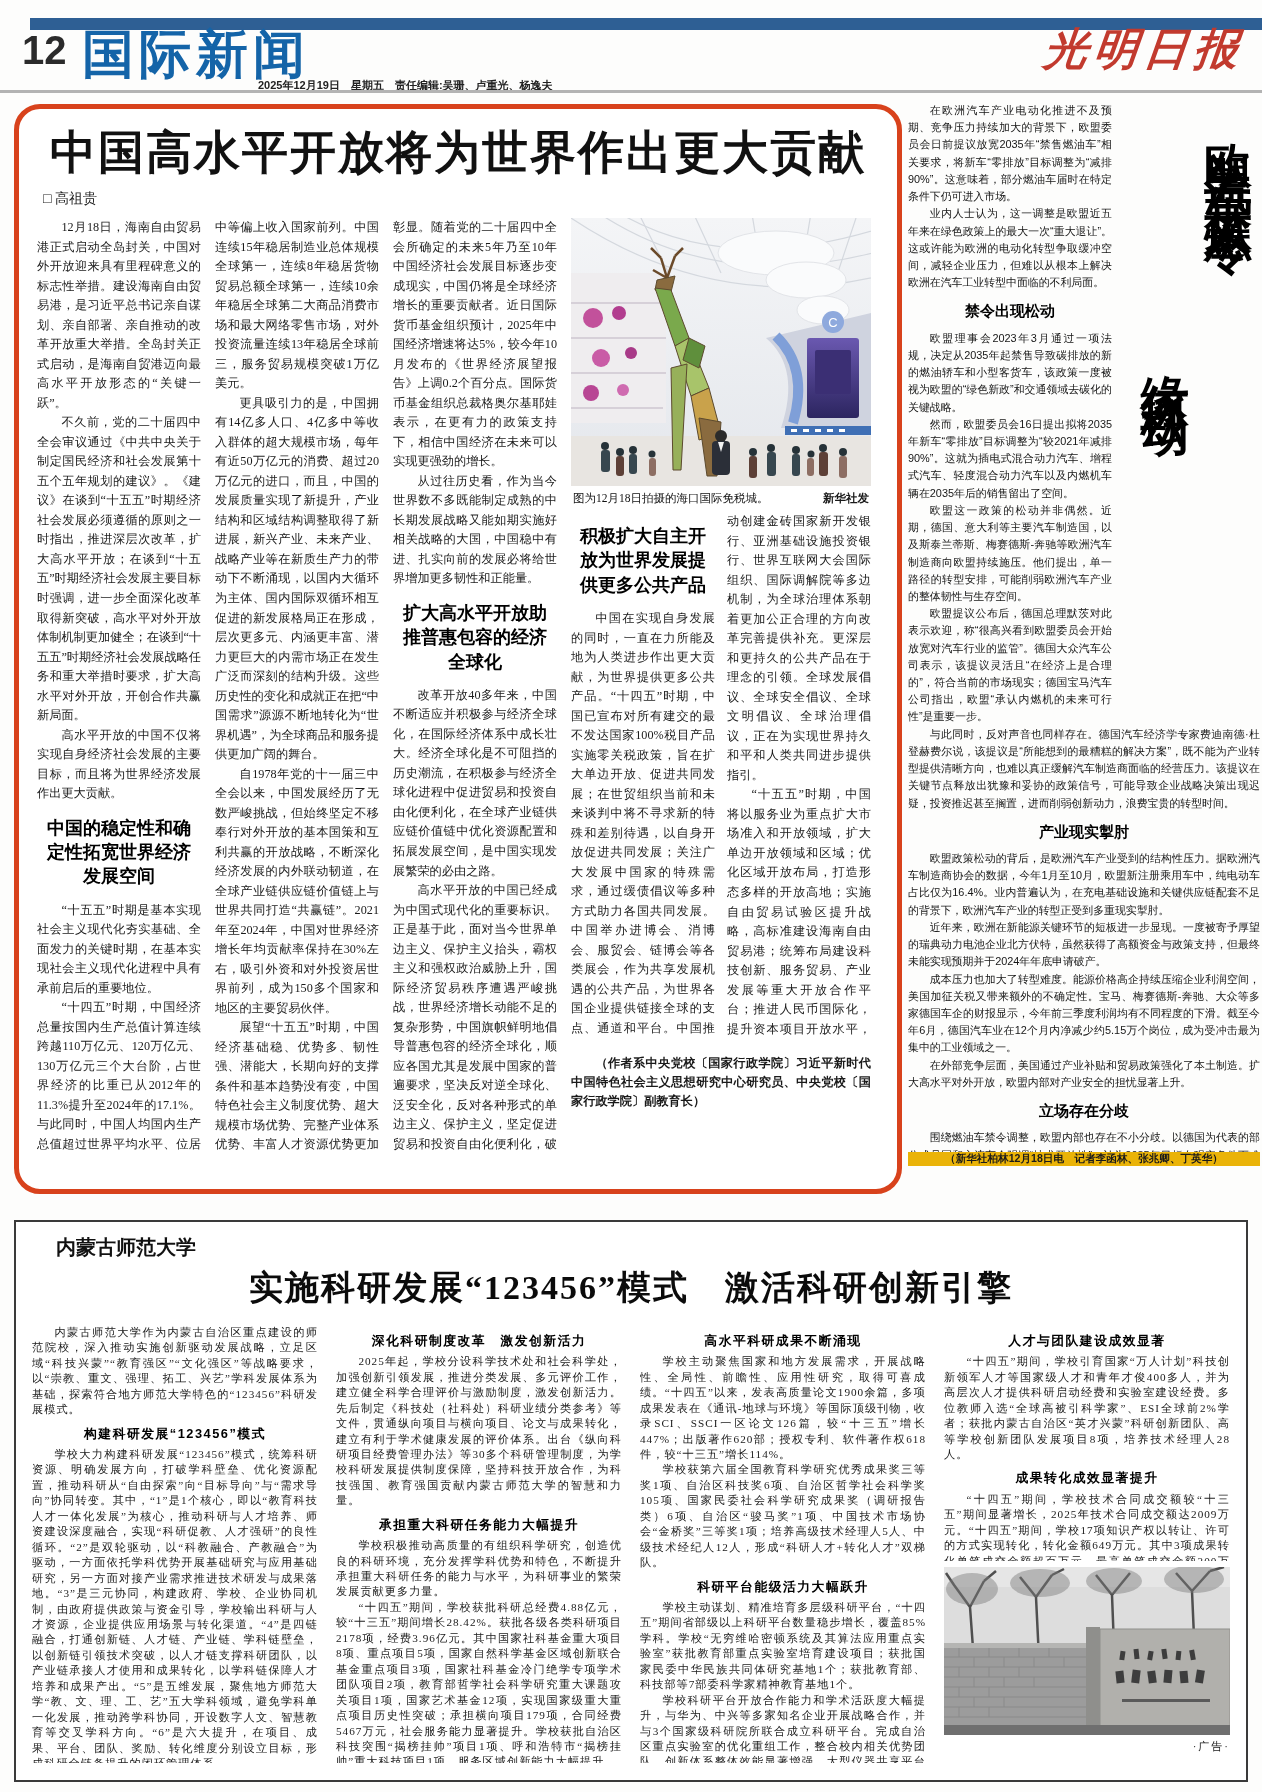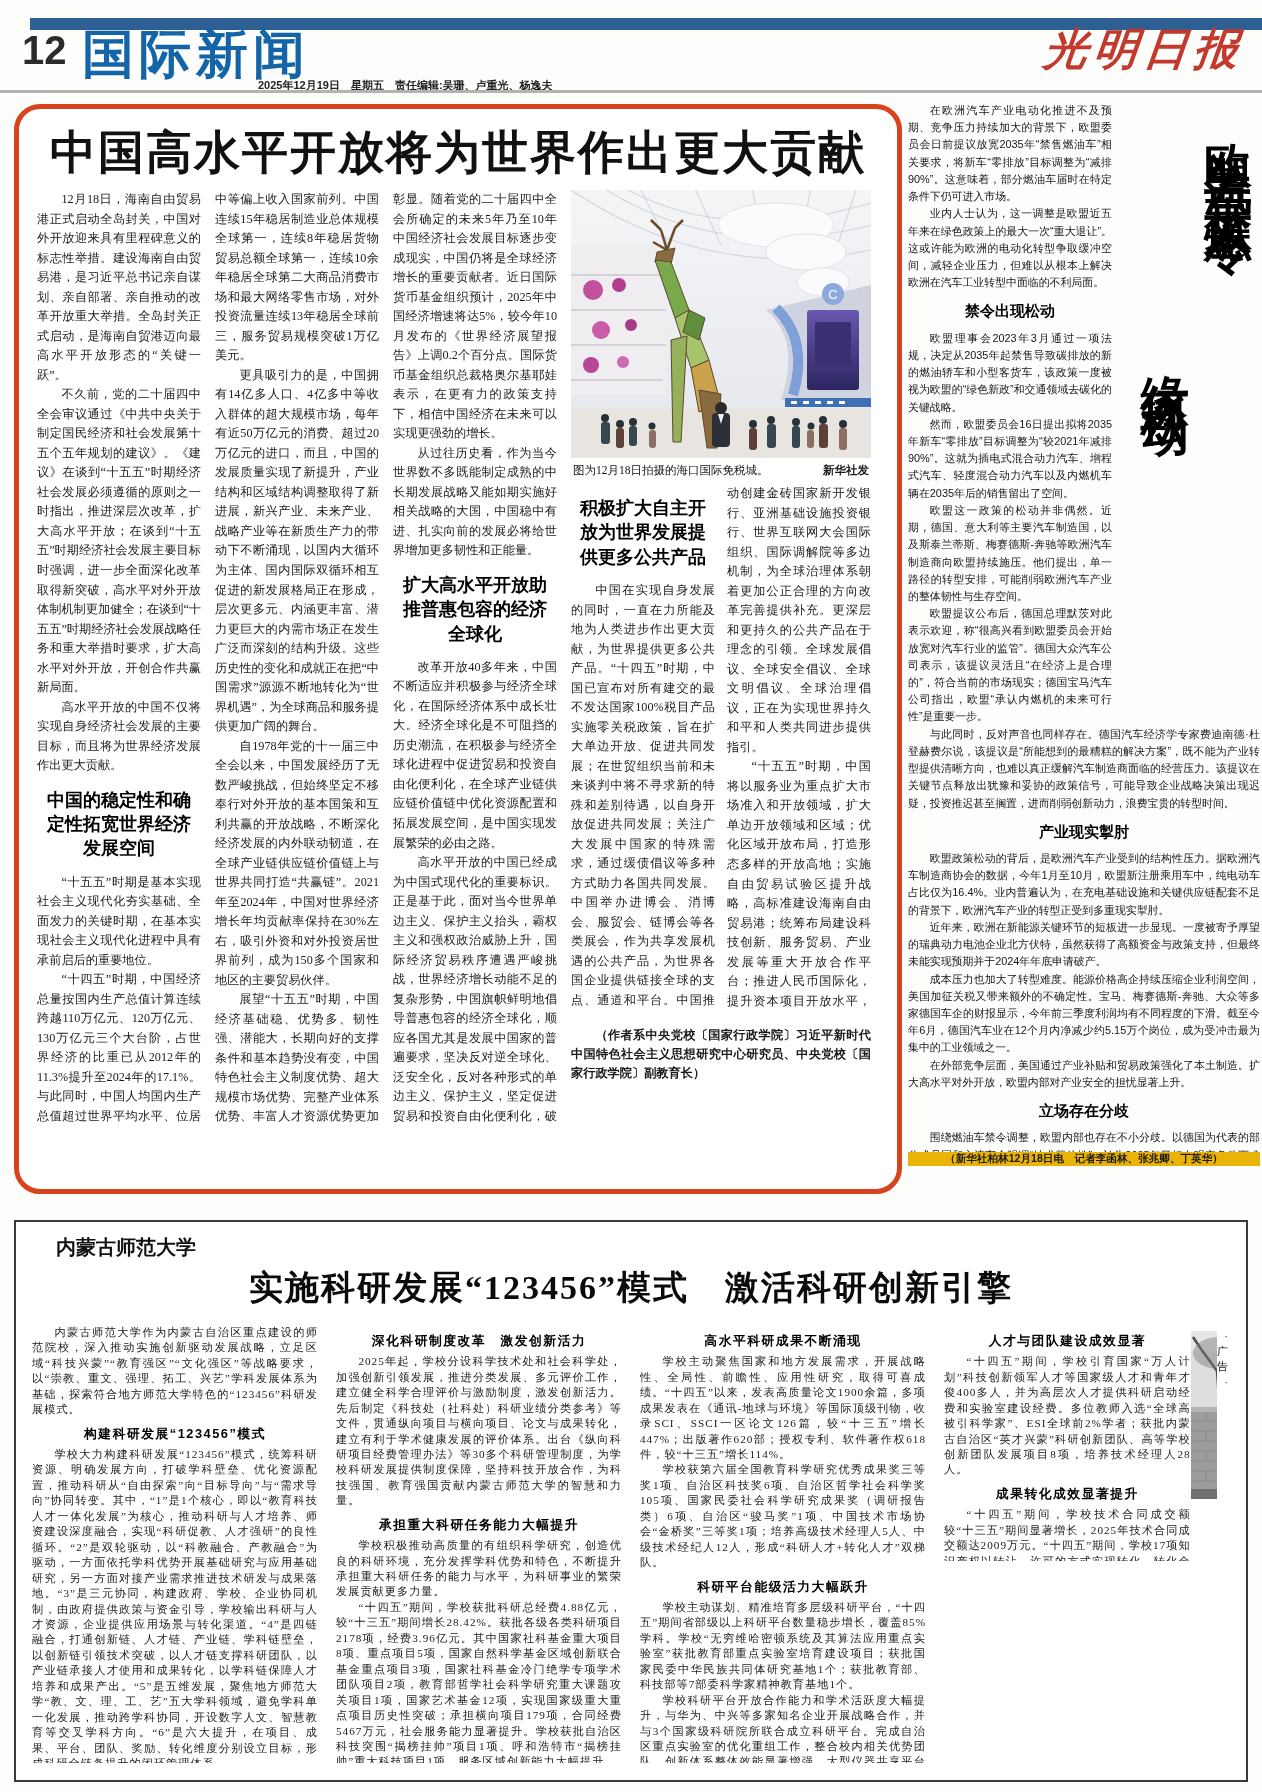--- a/index.html
+++ b/index.html
@@ -63,39 +63,40 @@
   .ad-box{left:14px;top:1220px;width:1234px;height:562px;border:2px solid #3a3a3a;
     background:#fff;box-sizing:border-box;padding:10px 16px;overflow:hidden;}
   .ad-org{font-family:"Liberation Sans","DejaVu Sans",sans-serif;font-size:20px;
     font-weight:900;color:#111;margin:2px 0 2px 24px;}
   .ad-headline{text-align:center;font-size:34px;font-weight:900;letter-spacing:2px;
     margin:4px 0 14px 0;color:#0b0b0b;}
   .ad-cols{display:flex;gap:18px;height:438px;overflow:hidden;}
   .ad-col{flex:1 1 0;font-size:11.2px;line-height:1.38;letter-spacing:1px;
     text-align:justify;overflow:hidden;}
   .ad-col .subhead{font-size:12.8px;margin:7px 0 5px 0;letter-spacing:1.5px;}
-  .ad-col4{display:flex;}
+  .ad-col4{display:flex;flex-direction:column;}
   .ad-col4-text{height:236px;overflow:hidden;}
   .gate-frame{width:100%;height:168px;margin-top:6px;background:#cfcfcf;overflow:hidden;}
   .ad-label{text-align:right;font-size:11px;margin-top:4px;letter-spacing:2px;}
 </style>
 </head>
 <body>
 
 <div class="page">
 
   <div class="abs topbar"></div>
   <div class="abs page-number">12</div>
   <div class="abs section-title">国际新闻</div>
   <div class="abs date-line">2025年12月19日　星期五　责任编辑:吴珊、卢重光、杨逸夫</div>
   <div class="abs masthead">光明日报</div>
   <div class="abs header-rule"></div>
 
   <div class="abs main-box">
     <div class="main-headline">中国高水平开放将为世界作出更大贡献</div>
+    <div class="main-byline">□ 高祖贵</div>
     <div class="main-body">
       <div class="cols-left">
           <p class="para">12月18日，海南自由贸易港正式启动全岛封关，中国对外开放迎来具有里程碑意义的标志性举措。建设海南自由贸易港，是习近平总书记亲自谋划、亲自部署、亲自推动的改革开放重大举措。全岛封关正式启动，是海南自贸港迈向最高水平开放形态的“关键一跃”。</p>
           <p class="para">不久前，党的二十届四中全会审议通过《中共中央关于制定国民经济和社会发展第十五个五年规划的建议》。《建议》在谈到“十五五”时期经济社会发展必须遵循的原则之一时指出，推进深层次改革，扩大高水平开放；在谈到“十五五”时期经济社会发展主要目标时强调，进一步全面深化改革取得新突破，高水平对外开放体制机制更加健全；在谈到“十五五”时期经济社会发展战略任务和重大举措时要求，扩大高水平对外开放，开创合作共赢新局面。</p>
           <p class="para">高水平开放的中国不仅将实现自身经济社会发展的主要目标，而且将为世界经济发展作出更大贡献。</p>
           <div class="subhead">中国的稳定性和确定性拓宽世界经济发展空间</div>
           <p class="para">“十五五”时期是基本实现社会主义现代化夯实基础、全面发力的关键时期，在基本实现社会主义现代化进程中具有承前启后的重要地位。</p>
           <p class="para">“十四五”时期，中国经济总量按国内生产总值计算连续跨越110万亿元、120万亿元、130万亿元三个大台阶，占世界经济的比重已从2012年的11.3%提升至2024年的17.1%。与此同时，中国人均国内生产总值超过世界平均水平、位居中等偏上收入国家前列。中国连续15年稳居制造业总体规模全球第一，连续8年稳居货物贸易总额全球第一，连续10余年稳居全球第二大商品消费市场和最大网络零售市场，对外投资流量连续13年稳居全球前三，服务贸易规模突破1万亿美元。</p>
           <p class="para">更具吸引力的是，中国拥有14亿多人口、4亿多中等收入群体的超大规模市场，每年有近50万亿元的消费、超过20万亿元的进口，而且，中国的发展质量实现了新提升，产业结构和区域结构调整取得了新进展，新兴产业、未来产业、战略产业等在新质生产力的带动下不断涌现，以国内大循环为主体、国内国际双循环相互促进的新发展格局正在形成，层次更多元、内涵更丰富、潜力更巨大的内需市场正在发生广泛而深刻的结构升级。这些历史性的变化和成就正在把“中国需求”源源不断地转化为“世界机遇”，为全球商品和服务提供更加广阔的舞台。</p>
           <p class="para">自1978年党的十一届三中全会以来，中国发展经历了无数严峻挑战，但始终坚定不移奉行对外开放的基本国策和互利共赢的开放战略，不断深化经济发展的内外联动韧道，在全球产业链供应链价值链上与世界共同打造“共赢链”。2021年至2024年，中国对世界经济增长年均贡献率保持在30%左右，吸引外资和对外投资居世界前列，成为150多个国家和地区的主要贸易伙伴。</p>

